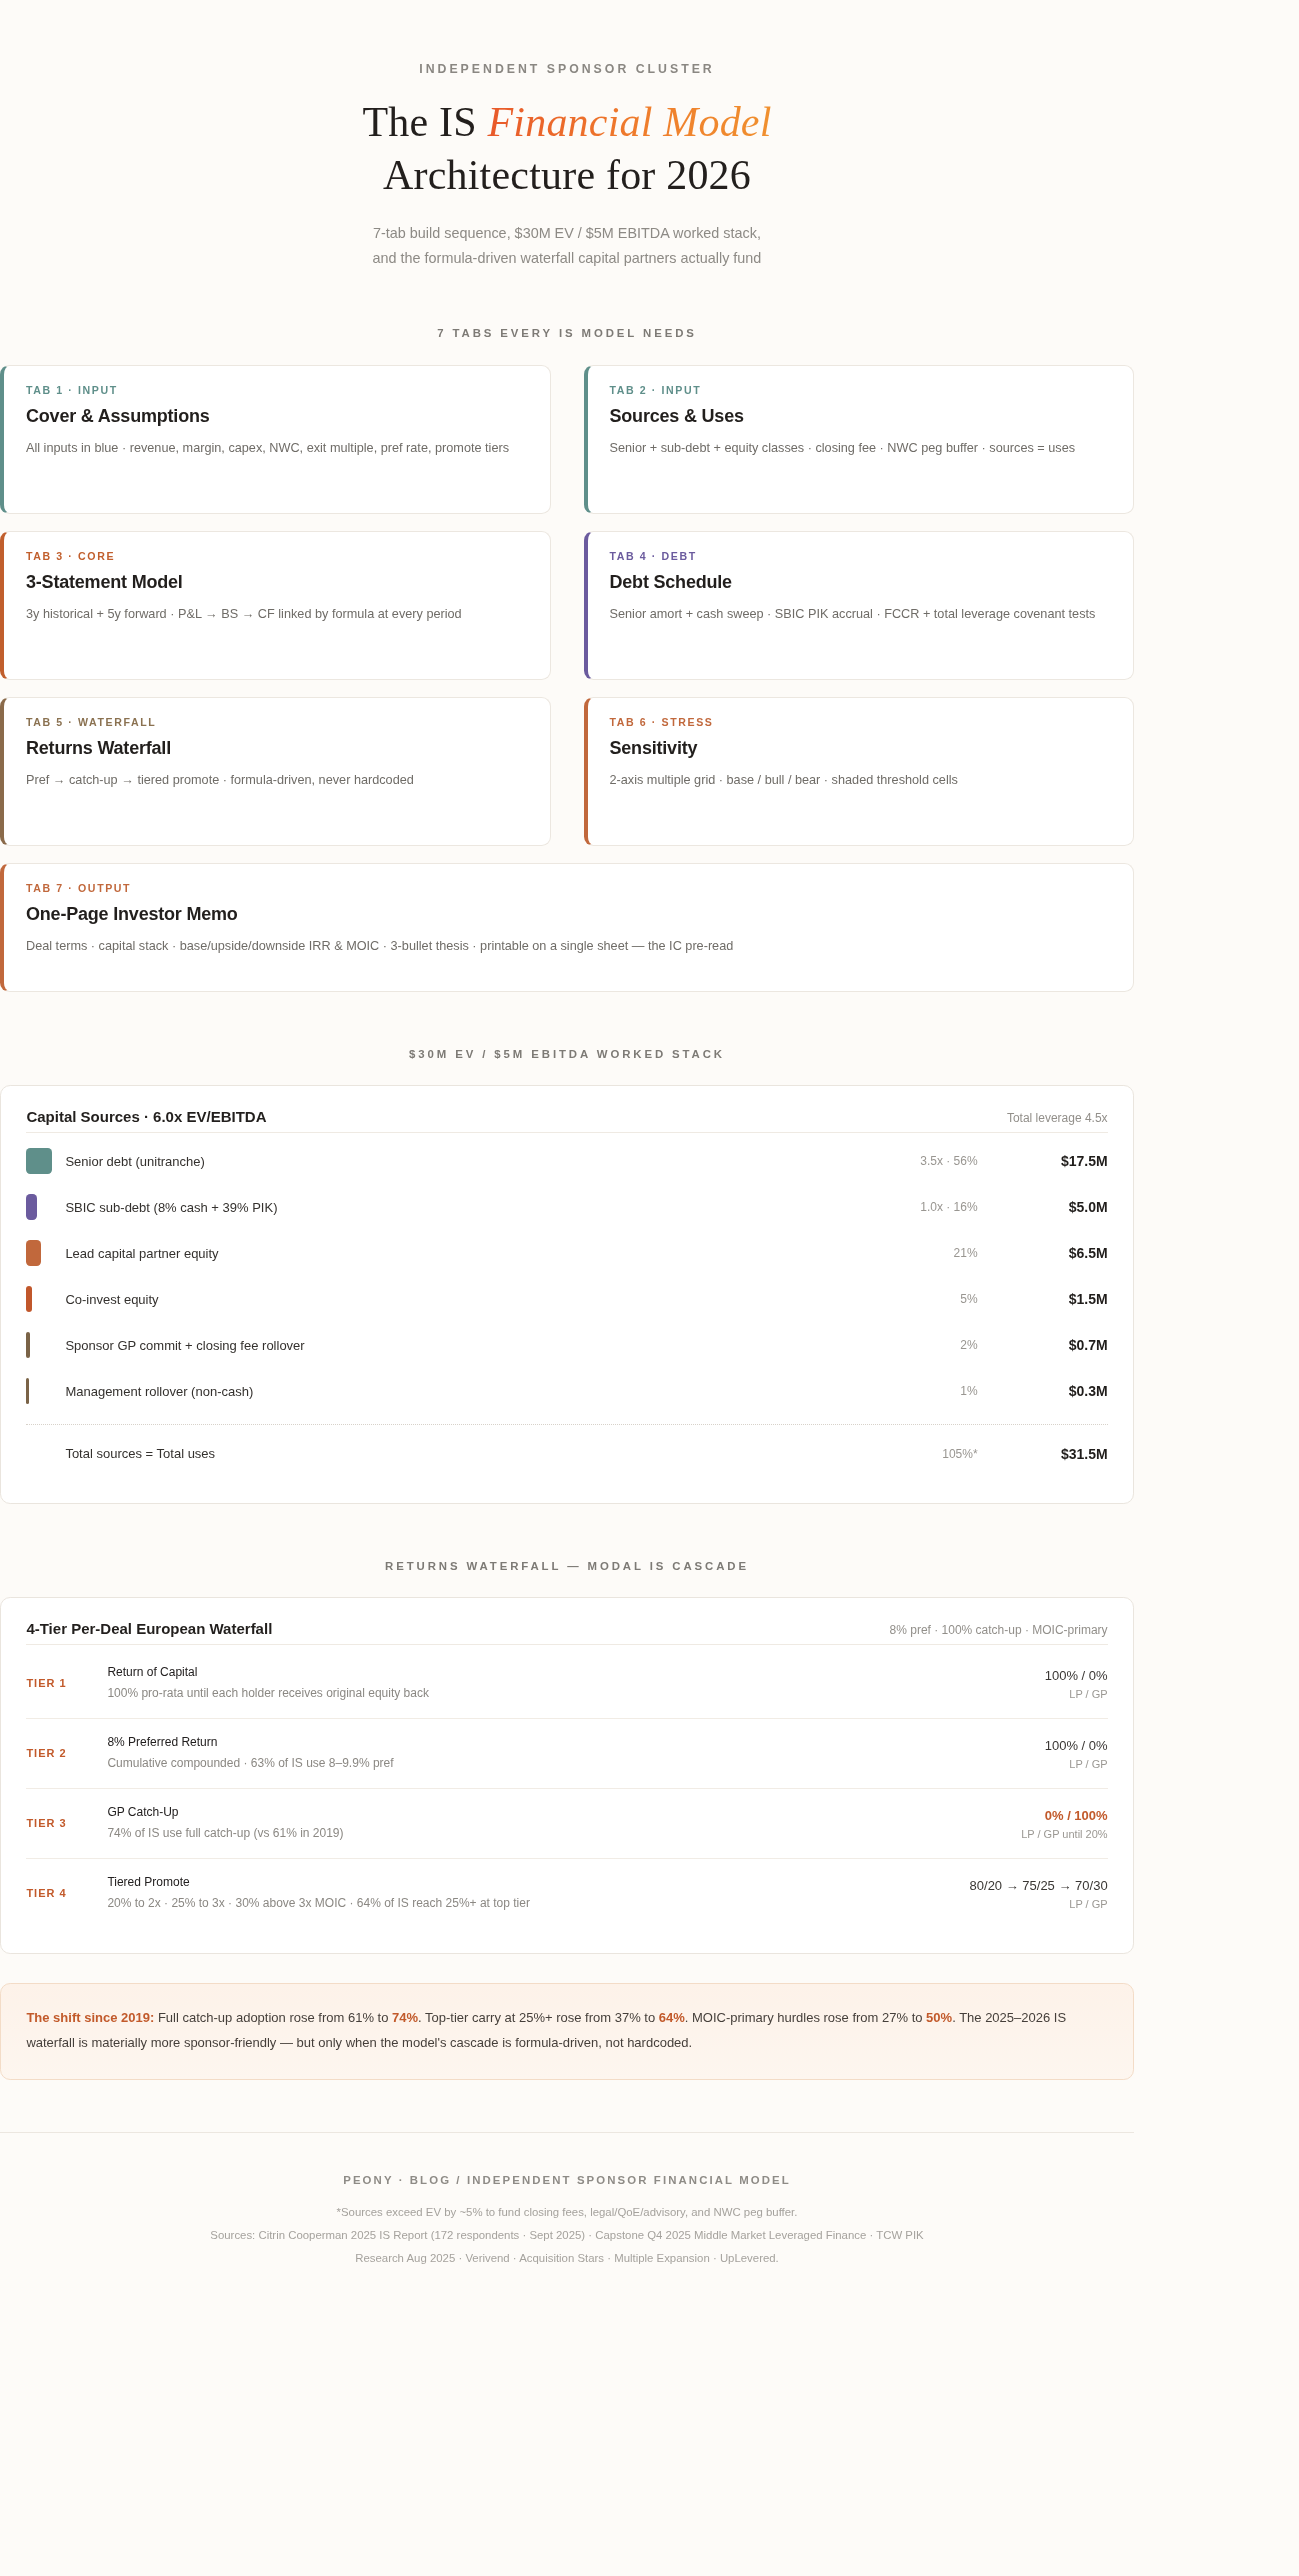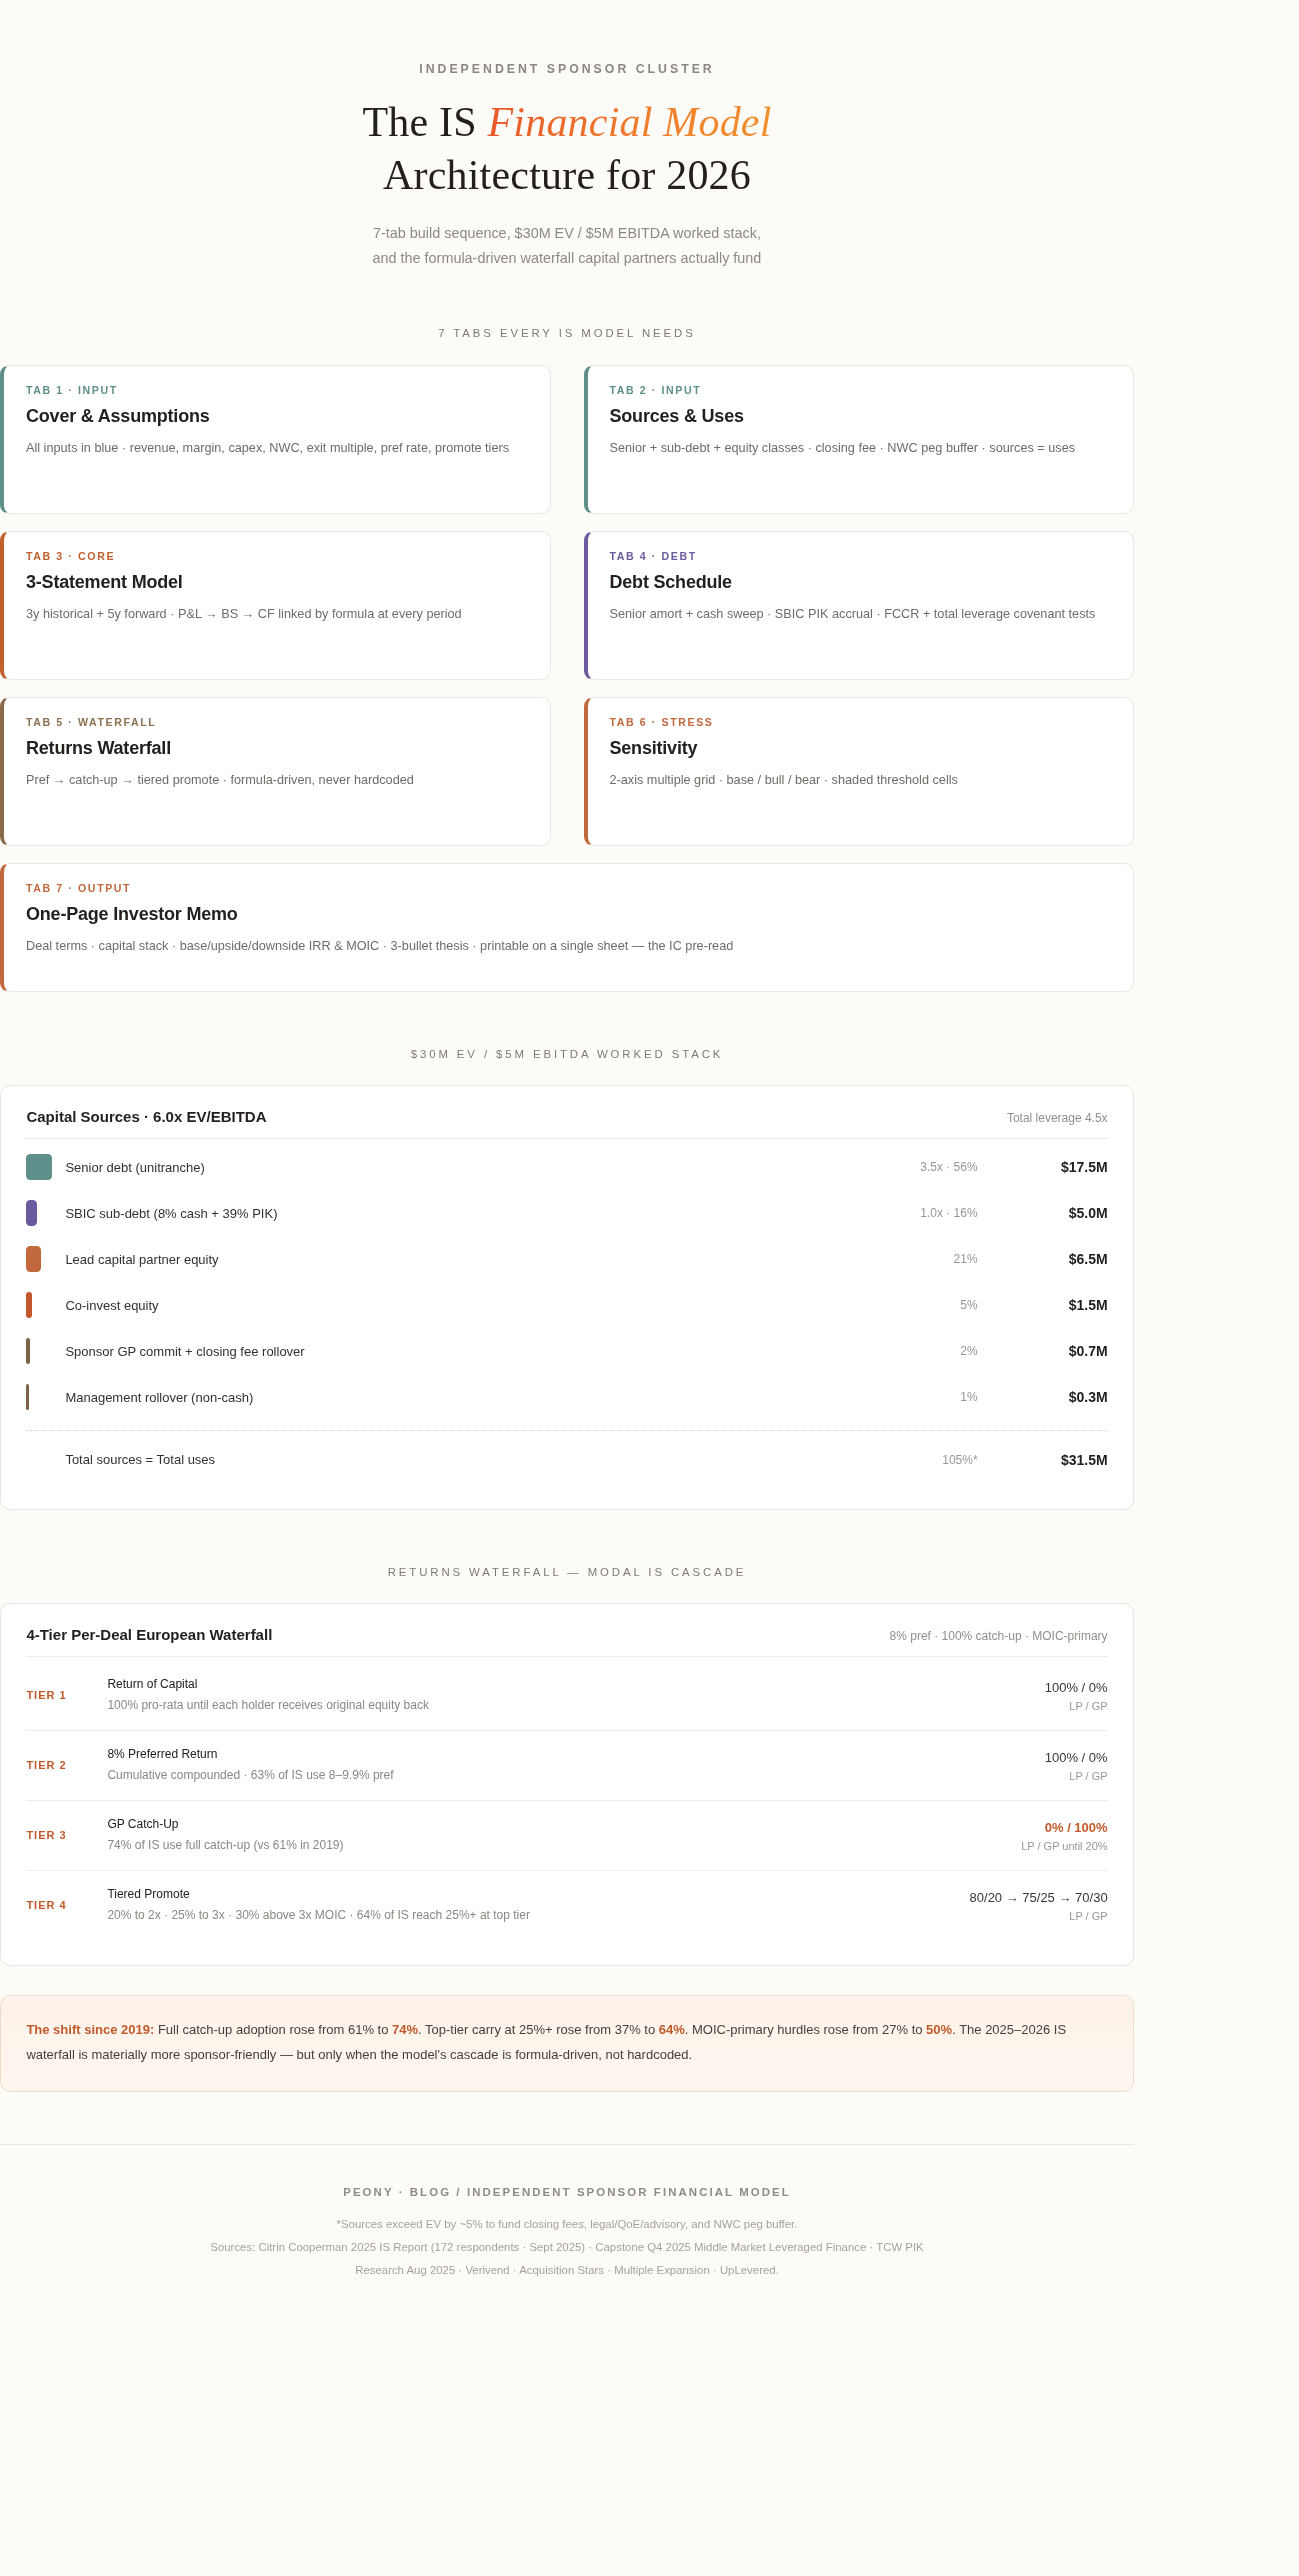--- a/index.html
+++ b/index.html
@@ -59,21 +59,21 @@
     color: #8d8a85;
     margin: 18.6px auto 0 auto;
     max-width: 609px;
   }
   .subtitle .l2 { display: block; }
 
   
   .section-label {
     text-align: center;
     font-size: 11.4px;
-    font-weight: 400;
+    font-weight: 700;
     letter-spacing: 2.9px;
     color: #7d7a75;
     text-transform: uppercase;
     margin: 56px 0 25.4px 0;
   }
 
   
   .tabs-grid {
     display: grid;
     grid-template-columns: 1fr 1fr;
@@ -113,21 +113,21 @@
   .panel {
     background: #ffffff;
     border: 0.8px solid #eae5de;
     border-radius: 10.2px;
     padding: 22px 25.4px 25.4px 25.4px;
   }
   .panel-head {
     display: flex;
     align-items: baseline;
     justify-content: space-between;
-    padding-bottom: 13px;
+    padding-bottom: 7px;
     border-bottom: 0.8px solid #efeae3;
   }
   .panel-title {
     font-size: 15px;
     font-weight: 700;
     color: #221f1d;
   }
   .panel-meta {
     font-size: 12px;
     color: #928f8a;

